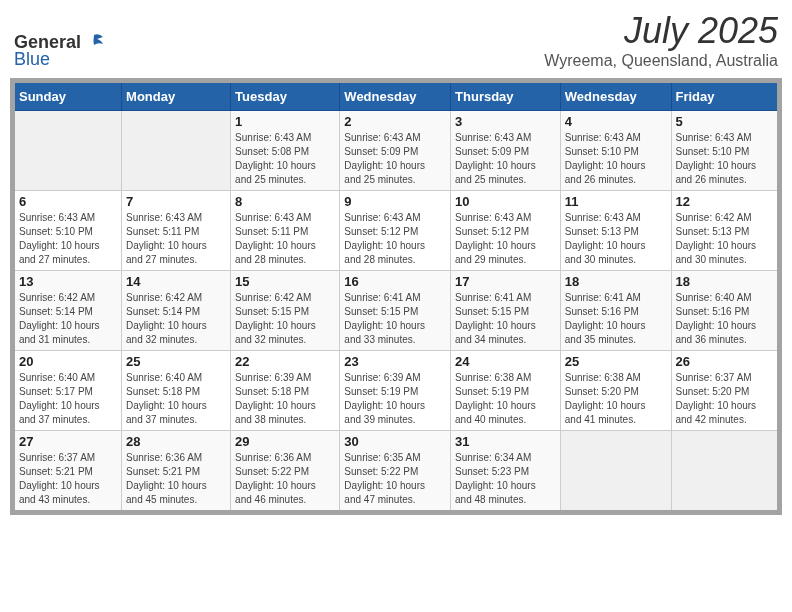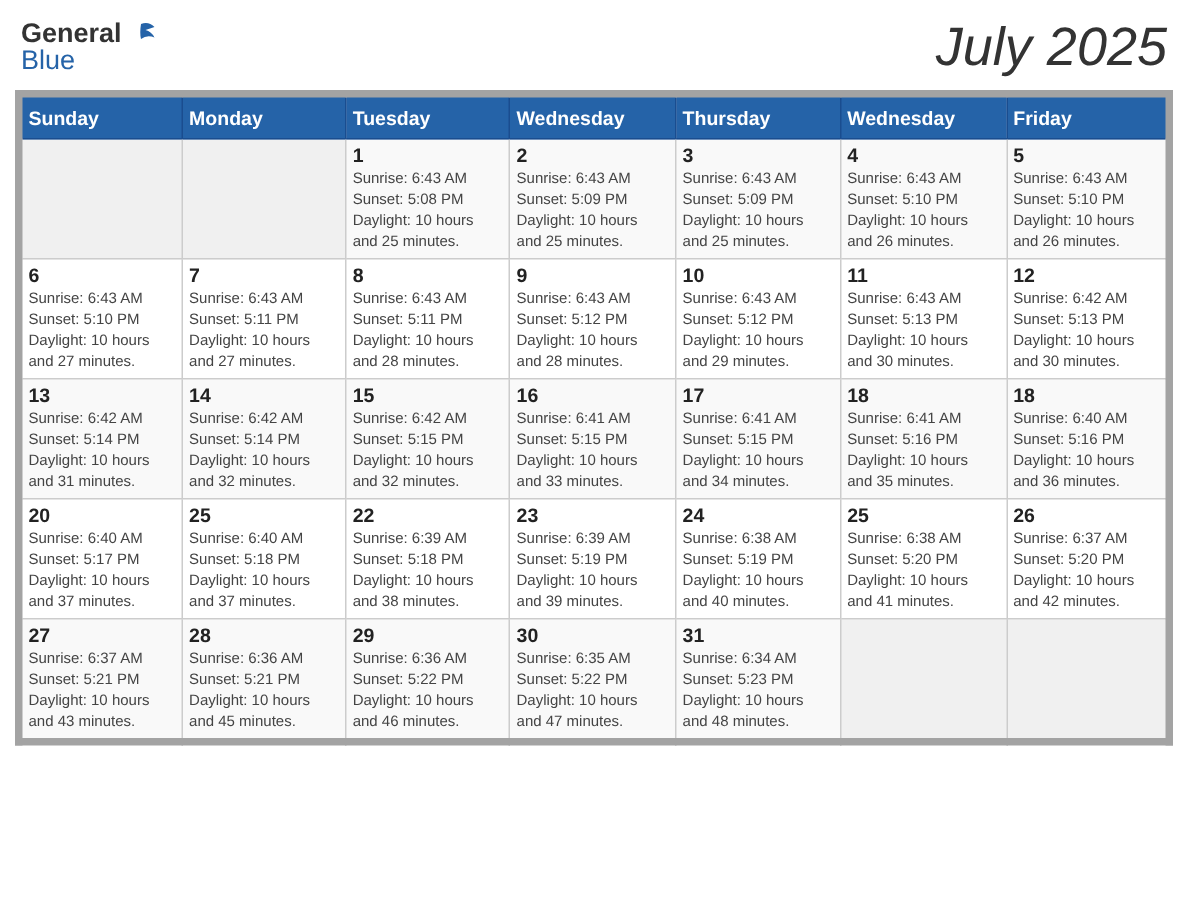--- a/index.html
+++ b/index.html
@@ -6,21 +6,21 @@
     body {
       font-family: Arial, sans-serif;
       background: #fff;
       width: 792px;
       min-height: 612px;
       padding: 10px;
     }
     .header {
       display: flex;
       justify-content: space-between;
-      align-items: center;
+      align-items: flex-end;
       margin-bottom: 8px;
       padding: 0 4px;
     }
     .logo {
       display: flex;
       flex-direction: column;
       align-items: flex-start;
     }
     .logo-row {
       display: flex;
@@ -94,20 +94,21 @@
     <div class="logo-row">
       <span style="font-size:18px;font-weight:bold;color:#333;">General</span>
       <svg width="22" height="22" viewBox="0 0 22 22">
         <path d="M11 4 Q16 2 20 6 Q17 7 14 8 Q18 9 20 13 Q15 11 11 14 Q10 10 11 4Z" fill="#2563a8"></path>
       </svg>
     </div>
     <span style="font-size:18px;font-weight:normal;color:#2563a8;margin-top:-4px;">Blue</span>
   </div>
   <div class="title-block">
     <div class="month-title">July 2025</div>
+    <div class="location-title">Wyreema, Queensland, Australia</div>
   </div>
 </div>
 
 <table class="calendar">
   <thead>
     <tr>
     <th>Sunday</th>
         <th>Monday</th>
         <th>Tuesday</th>
         <th>Wednesday</th>

